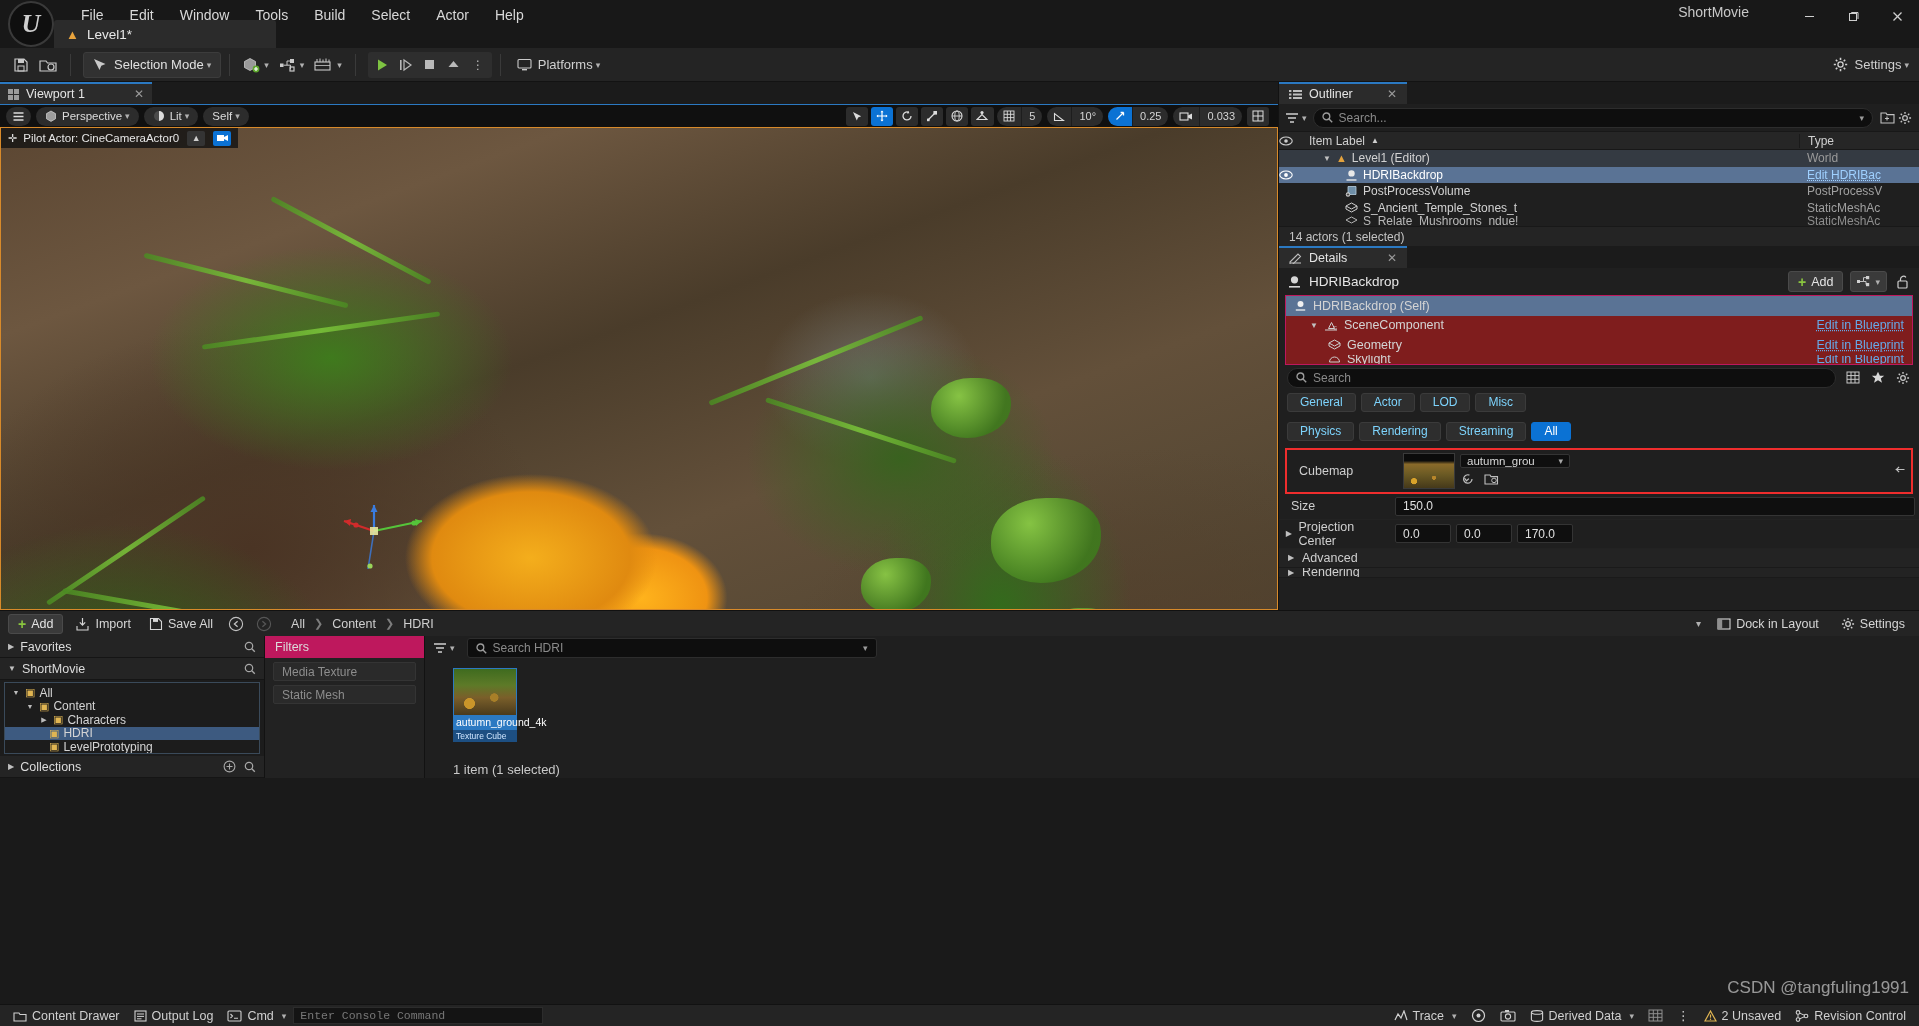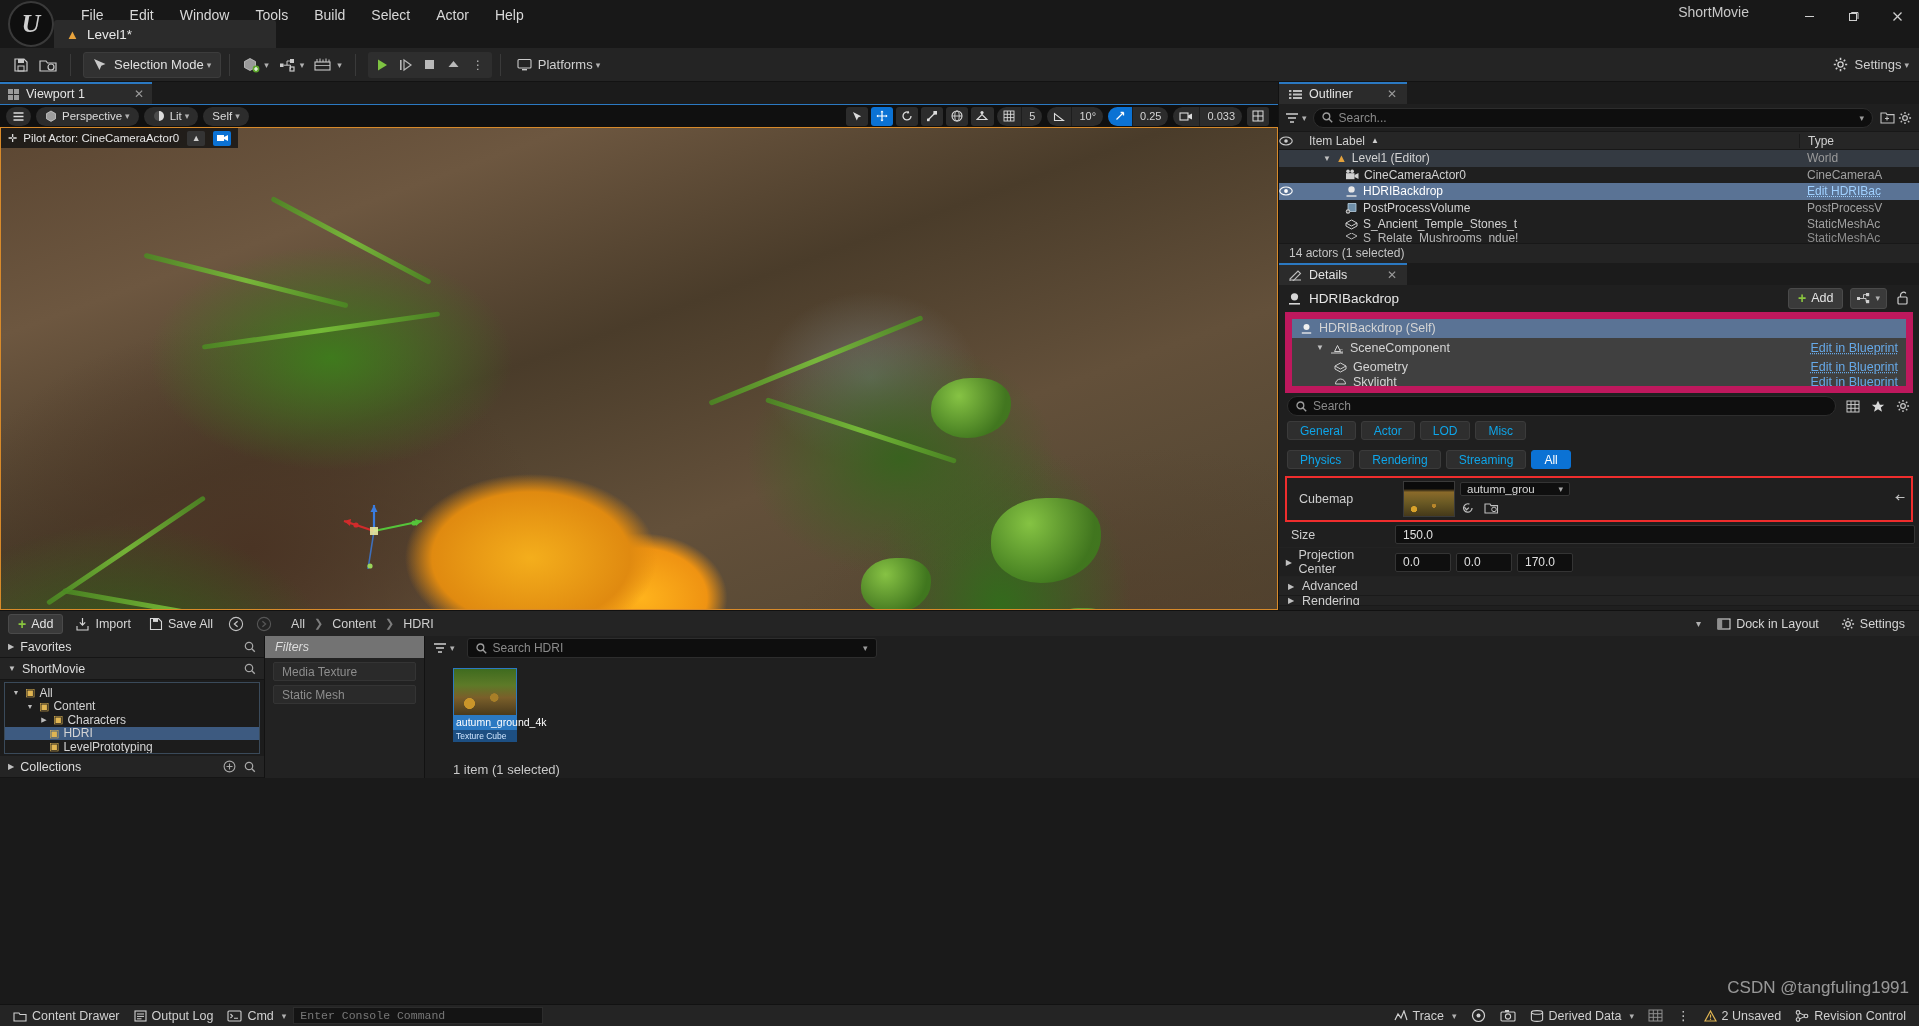--- a/index.html
+++ b/index.html
@@ -231,31 +231,31 @@
   .btn-add{
     height:21px; background:#3a3a3a; border:1px solid #4a4a4a; border-radius:3px;
     display:flex; align-items:center; padding:0 9px; font-size:12.5px;
     color:#e4e4e4; margin-left:auto;
   }
   .btn-add .pl{ color:#8ac63f; margin-right:5px; font-size:14px; font-weight:bold; }
   .btn-sm{
     height:21px; background:#3a3a3a; border:1px solid #4a4a4a; border-radius:3px;
     display:flex; align-items:center; padding:0 6px; font-size:11px; color:#d0d0d0;
   }
-  .comp-list{ background:#404040; border:7px solid #be185d; margin:0 6px; }
+  .comp-list{ background:#7f1d1d; border:1px solid #be185d; margin:0 6px; }
   .comp-row{ height:19.5px; display:flex; align-items:center; font-size:12.5px;
     color:#d4d4d4; padding-left:8px; }
   .comp-row.sel{ background:#5a7395; }
   .comp-row .eib{ margin-left:auto; margin-right:8px; color:#66a9e8;
     text-decoration:underline dotted; font-size:12.5px; }
   #det-search{ height:26px; display:flex; align-items:center; padding:4px 8px; gap:8px; }
   #det-tabs{ padding:2px 8px 4px 8px; display:flex; flex-wrap:wrap; gap:5px; }
   .ftab{
     height:19px; padding:0 12px; background:#2e2e2e; border:1px solid #3b3b3b;
-    border-radius:3px; font-size:12px; color:#0ea5e9; display:flex;
+    border-radius:3px; font-size:12px; color:#7dd3fc; display:flex;
     align-items:center;
   }
   .ftab.on{ background:#0b72d4; border-color:#0b72d4; color:#fff; }
   #cubemap-wrap{
     margin:3px 6px 0 6px; border:2px solid #ef2d2d; padding:0;
   }
   .prop-row{ display:flex; align-items:stretch; min-height:22px;
     border-bottom:1px solid #222; }
   .prop-label{ width:112px; display:flex; align-items:center; padding-left:12px;
     font-size:12.5px; color:#cfcfcf; }
@@ -311,21 +311,21 @@
      border-bottom:1px solid #151515; }
   .cbl-hdr .mag{ margin-left:auto; color:#a8a8a8; font-size:12px; }
   .cbl-hdr .tri{ margin-right:6px; }
   .tree-row{ height:13.5px; display:flex; align-items:center; font-size:12px;
      color:#d4d4d4; gap:4px; }
   .tree-row.sel{ background:#3d5a80; }
   .tree-row .tri{ width:10px; text-align:center; font-size:7px; color:#bcbcbc; }
   .fld{ color:#e0b552; font-size:11px; }
   #cb-center{ width:160px; background:#222; border-right:1px solid #121212; }
   .filters-hdr{ height:22px; display:flex; align-items:center; padding:0 10px;
-     font-size:12.5px; color:#dcdcdc; background:#737373;font-style:italic; }
+     font-size:12.5px; color:#dcdcdc; background:#be185d; }
   .fchip{ height:19px; margin:4px 8px; background:#2a2a2a;
      border:1px solid #343434; border-radius:2px; display:flex;
      align-items:center; padding:0 8px; font-size:12px; color:#8d8d8d; }
   #cb-right{ flex:1; display:flex; flex-direction:column; background:#1f1f1f; }
   #cb-r-tb{ height:24px; display:flex; align-items:center; padding:0 8px; gap:6px; }
   #cb-grid{ flex:1; padding:8px 0 0 28px; display:flex; }
   .asset-tile{ width:64px; }
   .asset-thumb{
     width:64px; height:48px; border:1px solid #2b79c2;
     background:
@@ -745,35 +745,20 @@
         <div class="ol-row world">
           <div class="c-eye"></div>
           <div class="c-label" style="padding-left:18px">
             <span class="tri">▼</span>
             <span style="color:#e3a23d;font-size:11px">▲</span>
             <span>Level1 (Editor)</span>
           </div>
           <div class="c-type">World</div>
         </div>
 
-        <div class="ol-row">
-          <div class="c-eye"></div>
-          <div class="c-label" style="padding-left:40px">
-            <span>
-              <svg width="14" height="11" viewBox="0 0 14 11">
-                  <circle cx="3" cy="2.2" r="1.8" fill="#cfcfcf"></circle>
-                  <circle cx="7.2" cy="2.2" r="1.8" fill="#cfcfcf"></circle>
-                  <rect x="1" y="4.2" width="8.5" height="6" fill="#cfcfcf"></rect>
-                  <path d="M9.5 6l4-2v6l-4-2z" fill="#cfcfcf"></path>
-                </svg>
-            </span>
-            <span>CineCameraActor0</span>
-          </div>
-          <div class="c-type">CineCameraA</div>
-        </div>
 
         <div class="ol-row sel">
           <div class="c-eye">
             <svg width="14" height="10" viewBox="0 0 14 10">
                 <ellipse cx="7" cy="5" rx="6.2" ry="4" fill="none" stroke="#ffffff" stroke-width="1.1"></ellipse>
                 <circle cx="7" cy="5" r="1.9" fill="#ffffff"></circle>
               </svg>
           </div>
           <div class="c-label" style="padding-left:40px;color:#fff">
             <span>

